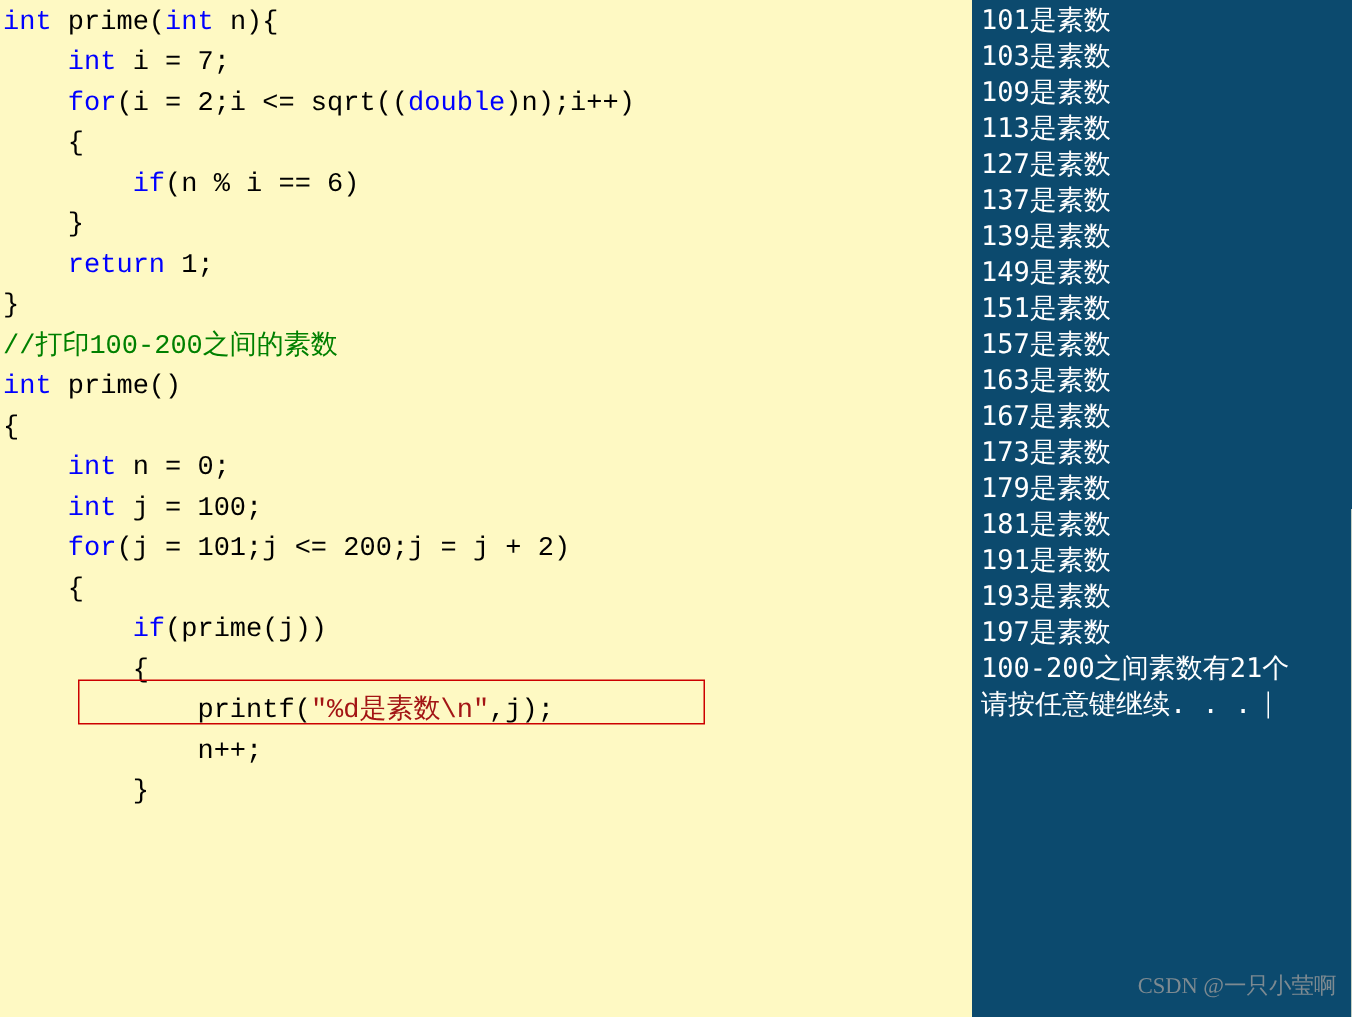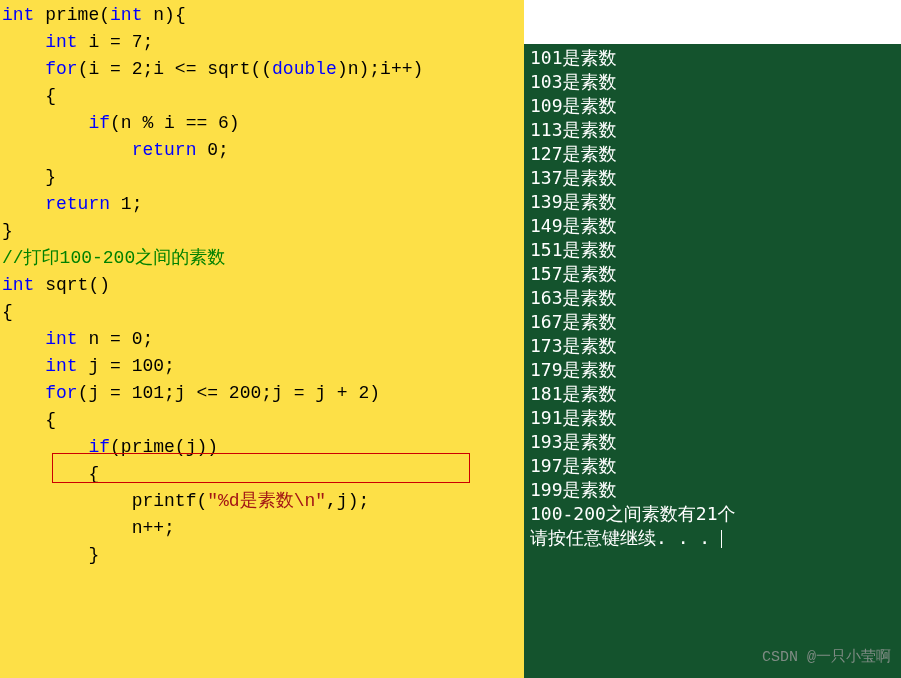--- a/index.html
+++ b/index.html
@@ -9,87 +9,85 @@
     }
     body {
       font-family: 'Consolas', 'Courier New', monospace;
       font-size: 18px;
       display: flex;
       width: 901px;
       height: 678px;
       overflow: hidden;
     }
     .code-panel {
-      width: 524px;
-      background: #fde047;
+      width: 648px;
+      background: #fef9c3;
       padding: 2px 0;
       line-height: 27px;
       overflow: hidden;
       position: relative;
     }
     .code-line {
       white-space: pre;
       padding-left: 2px;
     }
     .output-panel {
       flex: 1;
-      background: #14532d;
+      background: #0c4a6e;
       color: #ffffff;
       font-family: 'SimSun', 'NSimSun', monospace;
       font-size: 18px;
       padding: 2px 6px;
       line-height: 24px;
       position: relative;
-      margin-top: 44px;
     }
     .output-line {
       white-space: pre;
     }
     .kw { color: #0000ff; }
     .str { color: #a31515; }
     .comment { color: #008000; }
     .ident { color: #000000; }
     .punct { color: #000000; }
     .highlight-box {
       border: 1px solid #cc0000;
       position: absolute;
     }
     .watermark {
       position: absolute;
       bottom: 8px;
       right: 10px;
       color: #9a9a9a;
       font-size: 15px;
-      font-family: Liberation Mono, monospace;
+      font-family: Liberation Serif, serif;
       opacity: 0.8;
     }
     .cursor {
       display: inline-block;
       width: 1px;
       height: 18px;
       background: #fff;
       vertical-align: middle;
     }
   </style>
 </head>
 <body>
 
 <div class="code-panel">
   <div id="code-container">
       <div class="code-line"><span class="kw">int </span><span class="ident">prime</span><span class="punct">(</span><span class="kw">int </span><span class="ident">n</span><span class="punct">){</span></div>
       <div class="code-line">    <span class="kw">int </span><span class="ident">i = 7;</span></div>
       <div class="code-line">    <span class="kw">for</span><span class="ident">(i = 2;i &lt;= sqrt((</span><span class="kw">double</span><span class="ident">)n);i++)</span></div>
       <div class="code-line">    <span class="punct">{</span></div>
       <div class="code-line">        <span class="kw">if</span><span class="ident">(n % i == 6)</span></div>
-      <div class="code-line">            <span class="kw">return </span><span class="ident">0;</span></div>
       <div class="code-line">    <span class="punct">}</span></div>
       <div class="code-line">    <span class="kw">return </span><span class="ident">1;</span></div>
       <div class="code-line"><span class="punct">}</span></div>
       <div class="code-line"><span class="comment">//打印100-200之间的素数</span></div>
-      <div class="code-line"><span class="kw">int </span><span class="ident">sqrt()</span></div>
+      <div class="code-line"><span class="kw">int </span><span class="ident">prime()</span></div>
       <div class="code-line"><span class="punct">{</span></div>
       <div class="code-line">    <span class="kw">int </span><span class="ident">n = 0;</span></div>
       <div class="code-line">    <span class="kw">int </span><span class="ident">j = 100;</span></div>
       <div class="code-line">    <span class="kw">for</span><span class="ident">(j = 101;j &lt;= 200;j = j + 2)</span></div>
       <div class="code-line">    <span class="punct">{</span></div>
       <div class="code-line">        <span class="kw">if</span><span class="ident">(prime(j))</span></div>
       <div class="code-line">        <span class="punct">{</span></div>
       <div class="code-line">            <span class="ident">printf(</span><span class="str">"%d是素数\n"</span><span class="ident">,j);</span></div>
       <div class="code-line">            <span class="ident">n++;</span></div>
       <div class="code-line">        <span class="punct">}</span></div>
@@ -110,18 +108,17 @@
       <div class="output-line">151是素数</div>
       <div class="output-line">157是素数</div>
       <div class="output-line">163是素数</div>
       <div class="output-line">167是素数</div>
       <div class="output-line">173是素数</div>
       <div class="output-line">179是素数</div>
       <div class="output-line">181是素数</div>
       <div class="output-line">191是素数</div>
       <div class="output-line">193是素数</div>
       <div class="output-line">197是素数</div>
-      <div class="output-line">199是素数</div>
       <div class="output-line">100-200之间素数有21个</div>
       <div class="output-line">请按任意键继续. . . <span class="cursor"></span></div>
     </div>
   <div class="watermark">CSDN @一只小莹啊</div>
 </div>
 
 </body></html>

